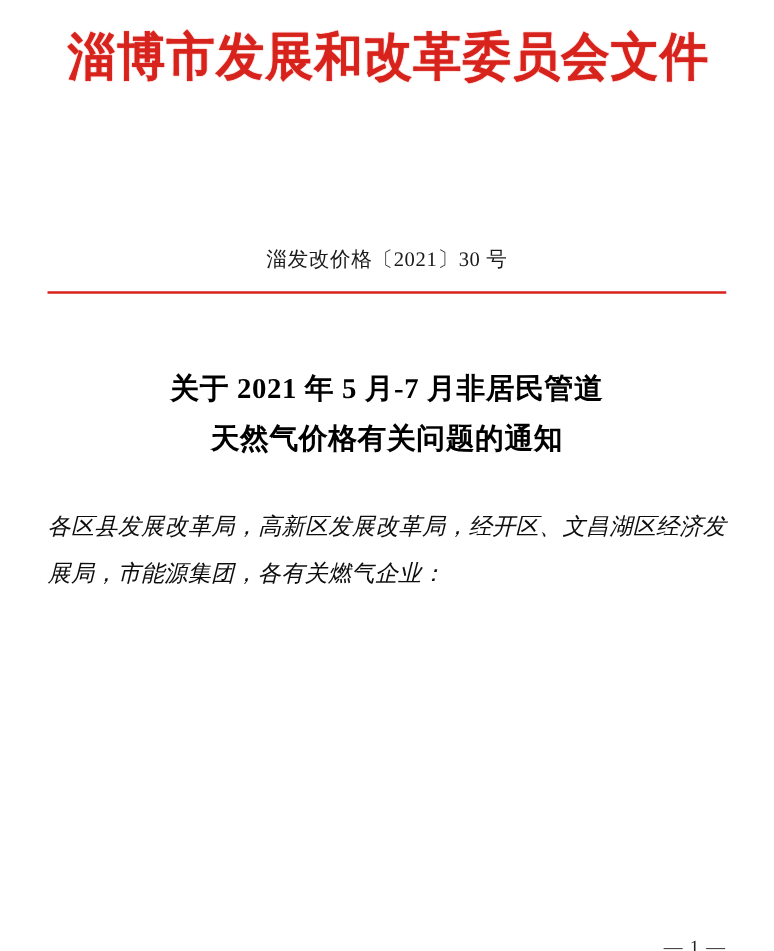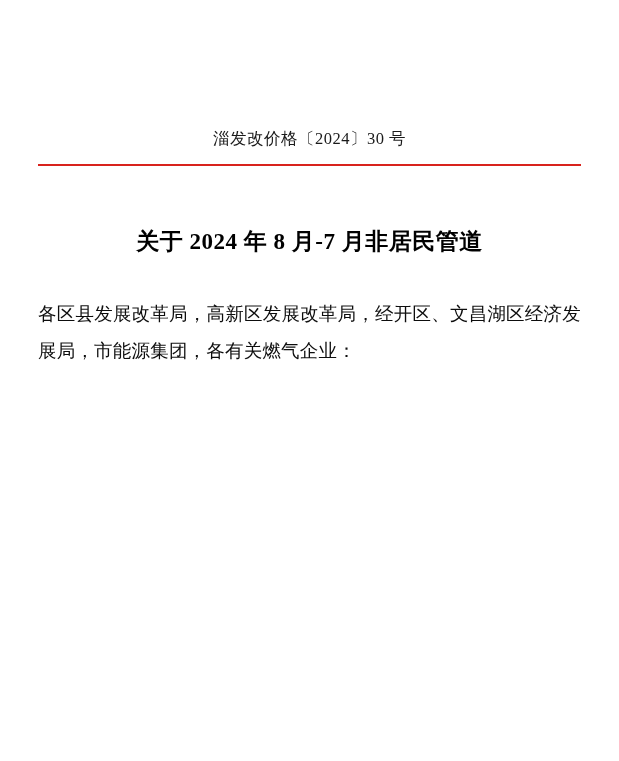--- a/index.html
+++ b/index.html
@@ -74,20 +74,21 @@
   }
 
   
   .body-text {
     margin-top: 34px;
     font-size: 18.5px;
     line-height: 2.02;
     letter-spacing: 0.2px;
     text-align: justify;
     color: #0d0d0d;
+    font-style: italic;
   }
   .body-text p {
     margin: 0;
   }
   .body-text p.indent {
     text-indent: 2em;
   }
 
   
   .footer {
@@ -97,27 +98,31 @@
     font-size: 15px;
     letter-spacing: 1px;
     color: #222222;
   }
 </style>
 </head>
 <body>
 
 <div class="page">
 
+  <div class="masthead">
+    <div class="masthead-title">淄博市发展和改革委员会文件</div>
+  </div>
 
-  <div class="docnum">淄发改价格〔2024〕30 号</div>
+  <div class="docnum">淄发改价格〔2021〕30 号</div>
 
   <div class="redline"></div>
 
   <div class="doc-title">
-    <span class="line">关于 2024 年 8 月-7 月非居民管道</span>
+    <span class="line">关于 2021 年 5 月-7 月非居民管道</span>
+    <span class="line">天然气价格有关问题的通知</span>
   </div>
 
   <div class="body-text">
     <p>各区县发展改革局，高新区发展改革局，经开区、文昌湖区经济发展局，市能源集团，各有关燃气企业：</p>
   </div>
 
   <div class="footer">— 1 —</div>
 
 </div>
 

